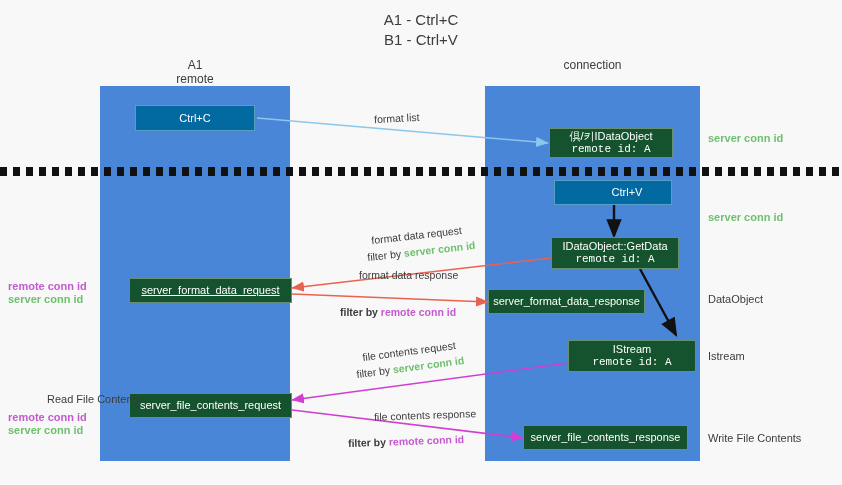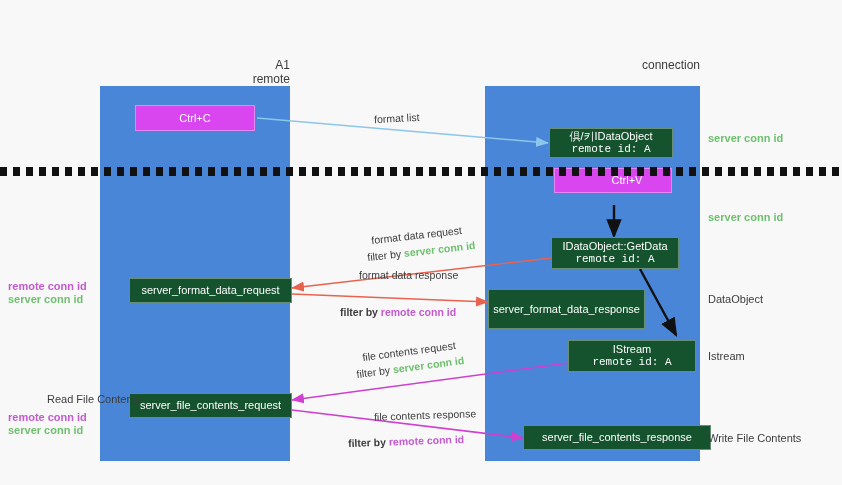--- a/index.html
+++ b/index.html
@@ -15,37 +15,37 @@
   .abs{position:absolute;}
 
   
   .title{
     width:842px;text-align:center;top:10px;left:0;
     font-size:15px;line-height:20px;color:#3c3c3c;
   }
 
   
   .lane-head{
-    text-align:right;font-size:12px;line-height:14px;color:#3c3c3c;
+    text-align:center;font-size:12px;line-height:14px;color:#3c3c3c;
   }
 
   
   .lane{background:#4a86d8;}
 
   
   .box{
     box-sizing:border-box;
     display:flex;flex-direction:column;
     align-items:center;justify-content:center;
     color:#ffffff;font-size:11px;line-height:13px;
     text-align:center;
     border:1px solid rgba(255,255,255,.35);
   }
   .box.orange{background:#14532d;}
-  .box.green{background:#d946ef;}
+  .box.green{background:#0369a1;}
   .box .l2{font-size:11px;font-family:Liberation Mono, monospace;}
 
   
   .ann{font-size:11px;line-height:14px;}
   .ann.dark{color:#3c3c3c;}
   .green-t{color:#6ec06e;font-weight:bold;}
   .purple-t{color:#c45ad0;font-weight:bold;}
 
   
   .elabel{font-size:10.5px;line-height:14px;color:#3c3c3c;white-space:nowrap;}
@@ -56,20 +56,24 @@
     left:0;top:167px;width:842px;height:9px;
     background-image:repeating-linear-gradient(to right,#111 0,#111 7px,transparent 7px,transparent 13px);
   }
   svg.overlay{position:absolute;left:0;top:0;width:842px;height:485px;pointer-events:none;}
 </style>
 </head>
 <body>
 
 <div class="stage">
 
+  <div class="abs title">
+    <div>A1 - Ctrl+C</div>
+    <div>B1 - Ctrl+V</div>
+  </div>
 
   <div class="abs lane-head" style="left:100px;top:58px;width:190px;">
     <div>A1</div>
     <div>remote</div>
   </div>
   <div class="abs lane-head" style="left:485px;top:58px;width:215px;">
     <div>connection</div>
   </div>
 
   <div class="abs lane" style="left:100px;top:86px;width:190px;height:375px;"></div>
@@ -103,52 +107,52 @@
 
     <line x1="568" y1="363" x2="292" y2="400" stroke="#cf3fd0" stroke-width="1.6" marker-end="url(#ah-mag)"></line>
 
     <line x1="292" y1="410" x2="523" y2="438" stroke="#cf3fd0" stroke-width="1.6" marker-end="url(#ah-mag)"></line>
   </svg>
 
   <div class="abs box green" style="left:135px;top:105px;width:120px;height:26px;">
     <div>Ctrl+C</div>
   </div>
 
-  <div class="abs box orange" style="left:129px;top:278px;width:163px;height:25px;">
+  <div class="abs box orange" style="left:129px;top:278px;width:163px;height:25px;text-decoration:underline;">
     <div>server_format_data_request</div>
   </div>
 
   <div class="abs box orange" style="left:129px;top:393px;width:163px;height:25px;">
     <div>server_file_contents_request</div>
   </div>
 
   <div class="abs box orange" style="left:549px;top:128px;width:124px;height:30px;">
     <div>倶/키IDataObject</div>
     <div class="l2">remote id: A</div>
   </div>
 
-  <div class="abs box green" style="left:554px;top:168px;width:118px;height:25px;padding-left:28px;">
+  <div class="abs box green" style="left:554px;top:180px;width:118px;height:25px;padding-left:28px;">
     <div>Ctrl+V</div>
   </div>
 
   <div class="abs box orange" style="left:551px;top:237px;width:128px;height:32px;text-align:right;">
     <div>IDataObject::GetData</div>
     <div class="l2">remote id: A</div>
   </div>
 
-  <div class="abs box orange" style="left:488px;top:289px;width:157px;height:40px;">
+  <div class="abs box orange" style="left:488px;top:289px;width:157px;height:25px;">
     <div>server_format_data_response</div>
   </div>
 
   <div class="abs box orange" style="left:568px;top:340px;width:128px;height:32px;">
     <div>IStream</div>
     <div class="l2">remote id: A</div>
   </div>
 
-  <div class="abs box orange" style="left:523px;top:425px;width:188px;height:25px;">
+  <div class="abs box orange" style="left:523px;top:425px;width:165px;height:25px;">
     <div>server_file_contents_response</div>
   </div>
 
   <div class="abs dashed"></div>
 
   <div class="abs ann green-t" style="left:708px;top:131px;">server conn id</div>
   <div class="abs ann green-t" style="left:708px;top:210px;">server conn id</div>
   <div class="abs ann dark" style="left:708px;top:245px;margin-top:47px;">DataObject</div>
   <div class="abs ann dark" style="left:708px;top:349px;">Istream</div>
   <div class="abs ann dark" style="left:708px;top:431px;">Write File Contents</div>

